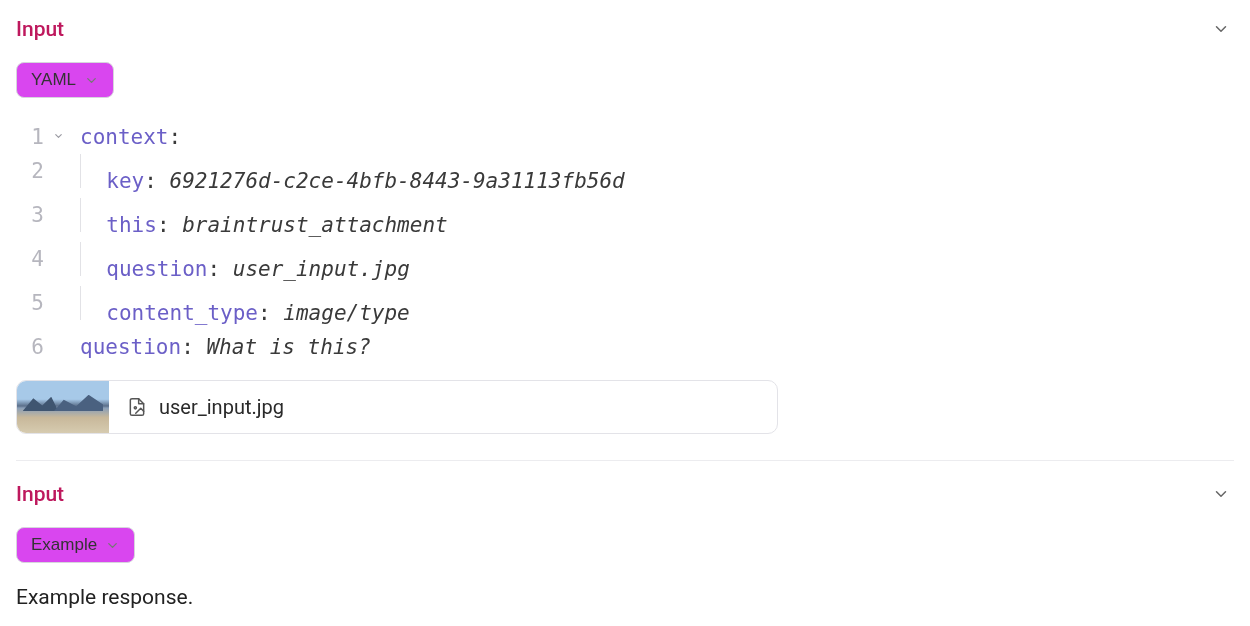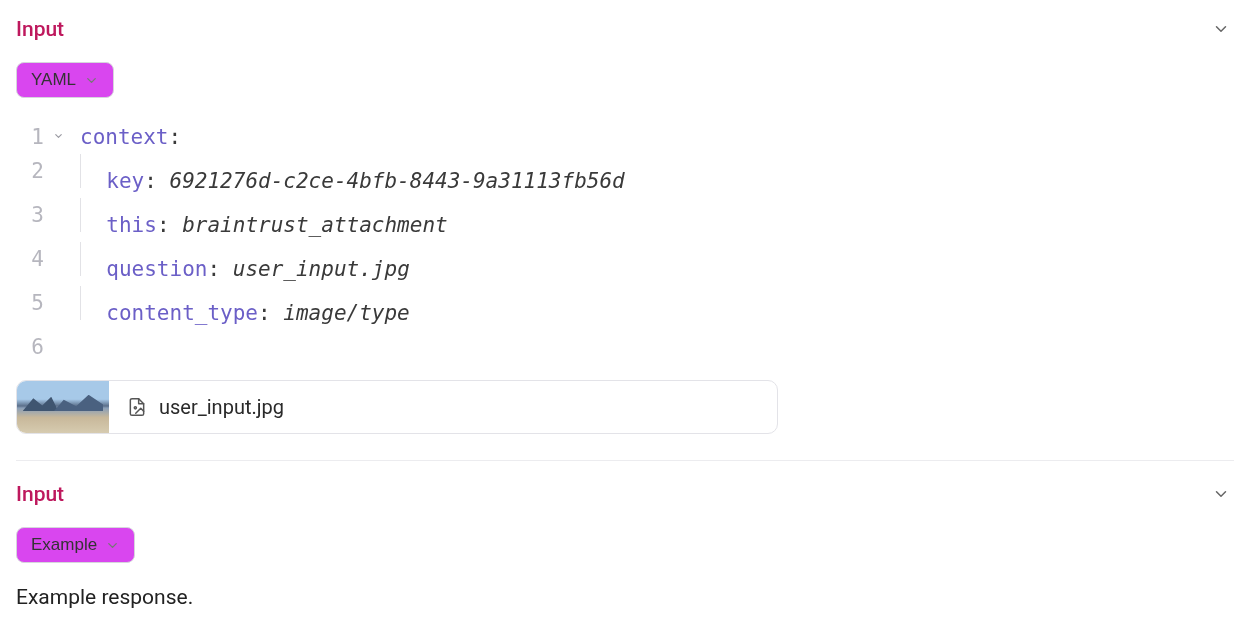--- a/index.html
+++ b/index.html
@@ -177,20 +177,21 @@
     <div class="code-line">
       <div class="gutter">4</div>
       <div class="code-content"><span class="indent-guide"></span>  <span class="tok-key">question</span><span class="tok-punc">:</span> <span class="tok-val">user_input.jpg</span></div>
     </div>
     <div class="code-line">
       <div class="gutter">5</div>
       <div class="code-content"><span class="indent-guide"></span>  <span class="tok-key">content_type</span><span class="tok-punc">:</span> <span class="tok-val">image/type</span></div>
     </div>
     <div class="code-line">
       <div class="gutter">6</div>
+      <div class="code-content"><span class="tok-key">question</span><span class="tok-punc">:</span> <span class="tok-val">What is this?</span></div>
     </div>
   </div>
 
 <div class="attachment">
   <div class="attachment-thumb"></div>
   <div class="attachment-body">
     <svg width="20" height="20" viewBox="0 0 24 24" fill="none" stroke="currentColor" stroke-width="1.8" stroke-linecap="round" stroke-linejoin="round">
       <path d="M14 2H6a2 2 0 0 0-2 2v16a2 2 0 0 0 2 2h12a2 2 0 0 0 2-2V8z"></path>
       <polyline points="14 2 14 8 20 8"></polyline>
       <circle cx="10" cy="13" r="1.3"></circle>

